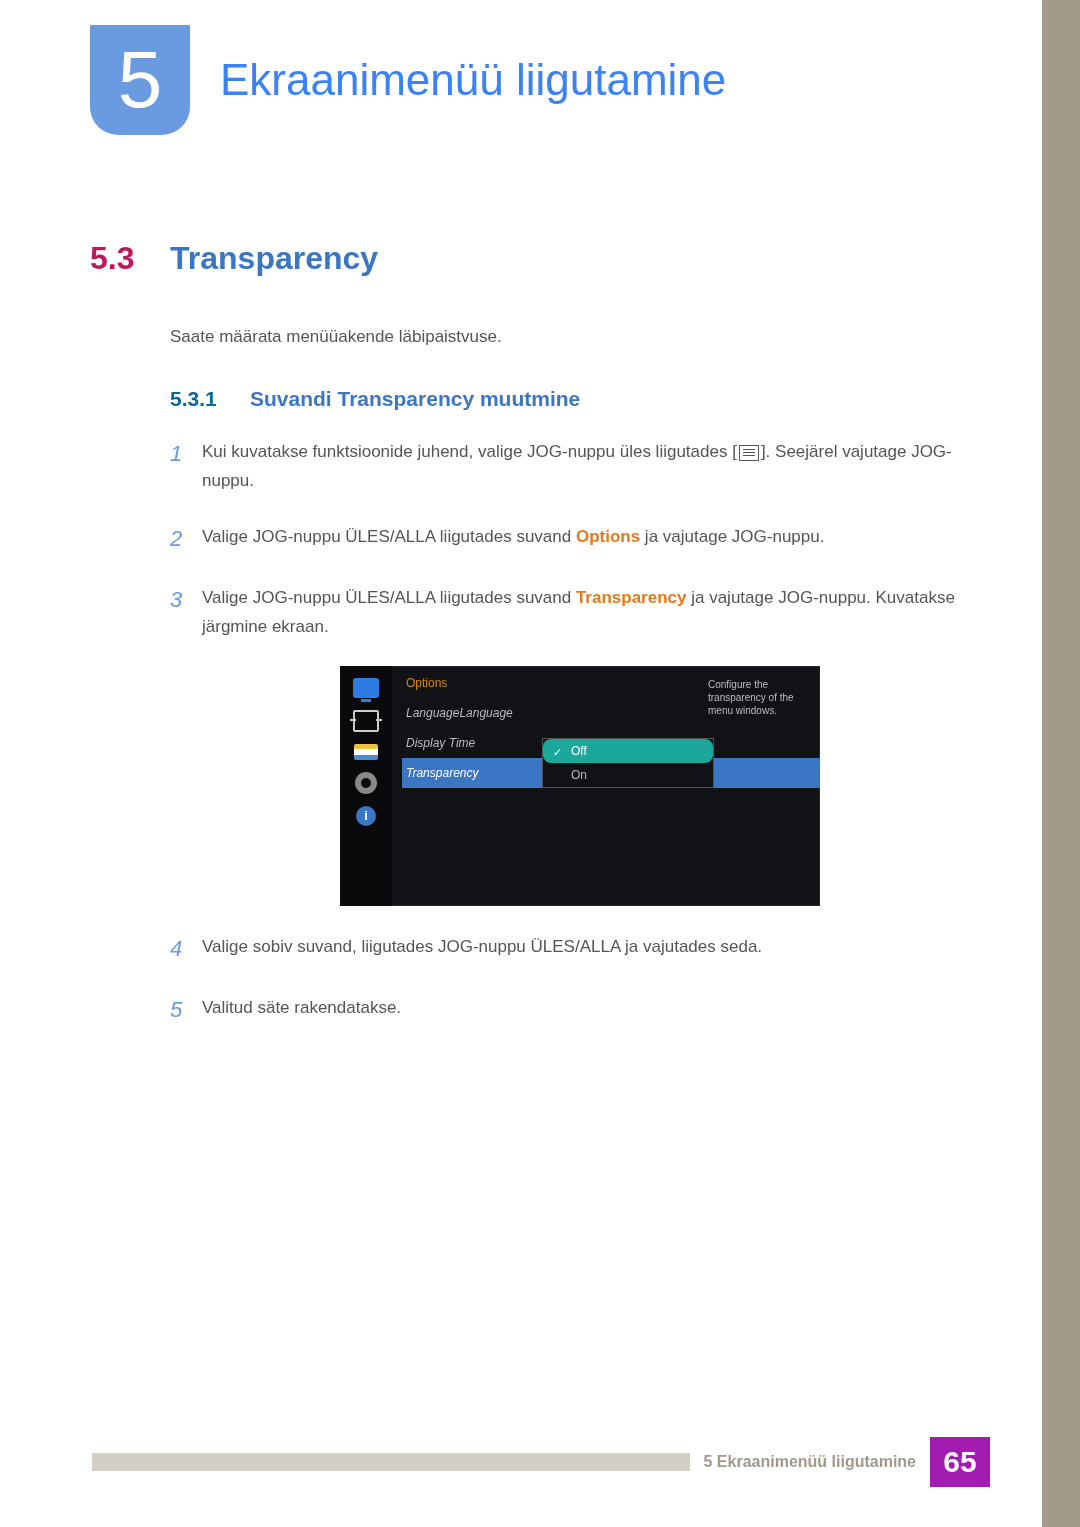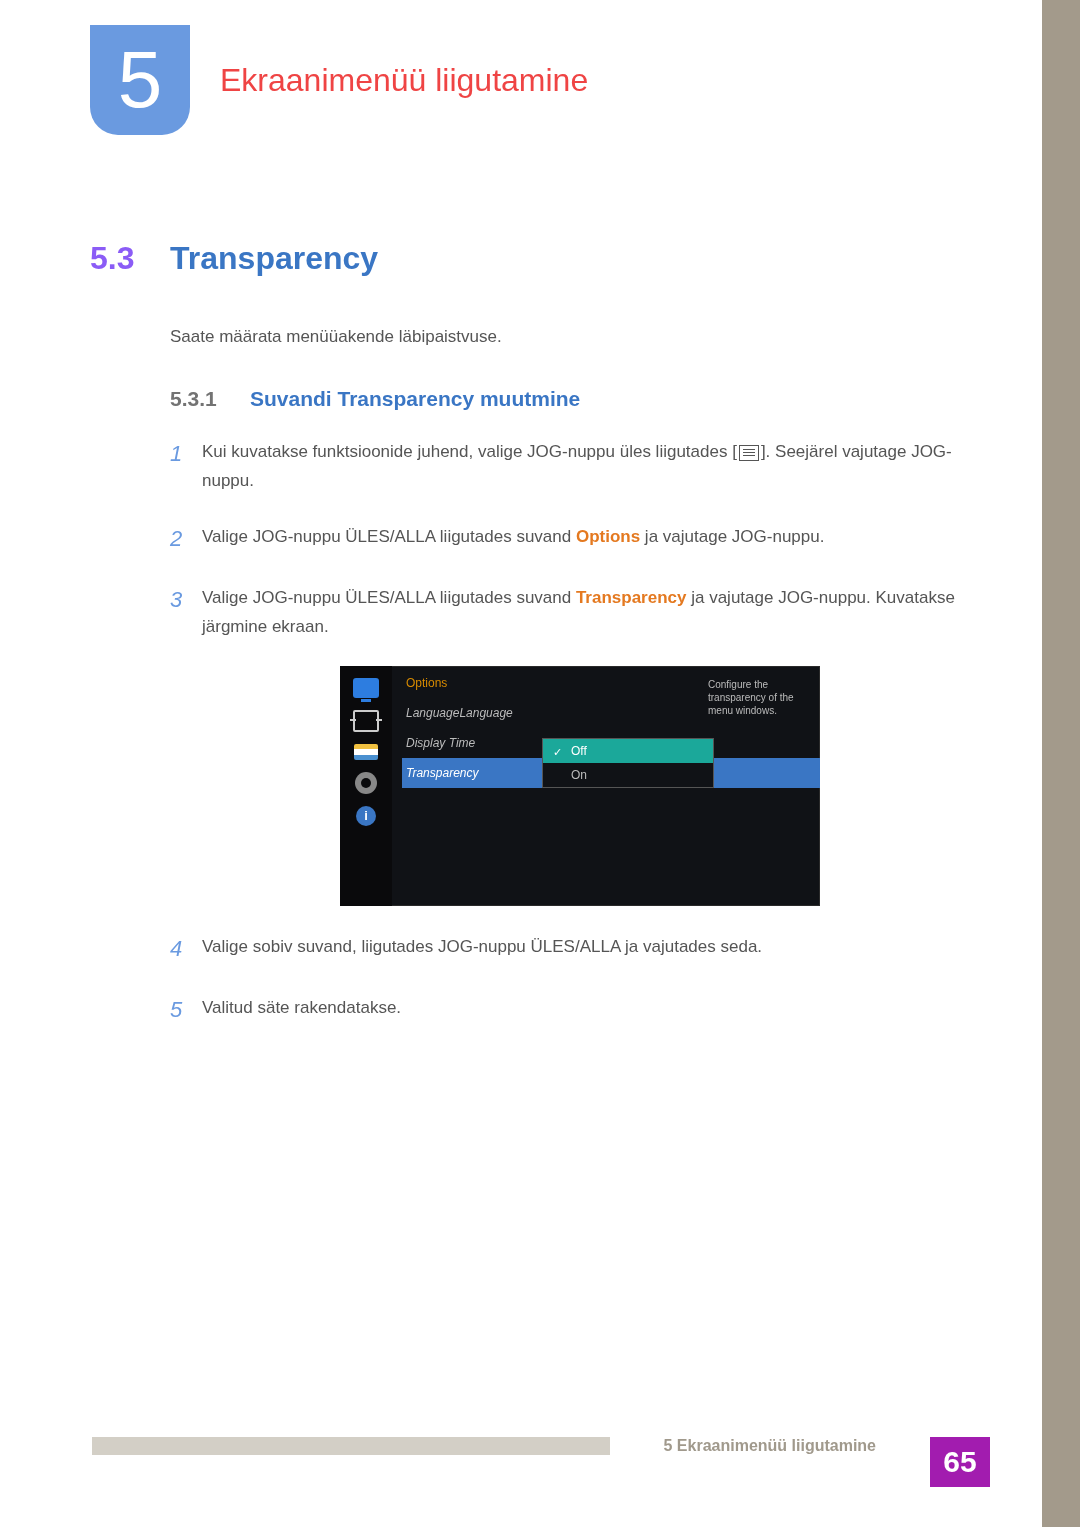--- a/index.html
+++ b/index.html
@@ -1,26 +1,26 @@
 <!DOCTYPE html>
 <html><head>
 <meta charset="utf-8">
 <style>
 body { margin:0; padding:0; font-family:Arial,Helvetica,sans-serif; background:#fff; color:#333; }
 .page { width:1080px; height:1527px; margin:0 auto; position:relative; box-sizing:border-box; padding:0 90px; }
 .accent-bar { position:absolute; right:0; top:0; width:38px; height:1527px; background:#a39a8b; }
 .chapter-header { display:flex; align-items:center; padding-top:20px; height:120px; }
 .chapter-badge { width:100px; height:110px; background:#6a9ae0; border-bottom-left-radius:28px; border-bottom-right-radius:28px; display:flex; align-items:center; justify-content:center; color:#fff; font-size:80px; font-weight:300; margin-right:30px; }
-.chapter-title { font-size:32px; color:#ef4444; font-weight:400; }
+.chapter-title { font-size:44px; color:#3b82f6; font-weight:400; }
 .section-row { display:flex; align-items:baseline; margin-top:100px; }
-.section-num { font-size:32px; color:#8b5cf6; font-weight:700; width:80px; }
+.section-num { font-size:32px; color:#be185d; font-weight:700; width:80px; }
 .section-title { font-size:32px; color:#3a76c4; font-weight:700; }
 .intro-text { margin:50px 0 0 80px; font-size:17px; color:#555; }
 .subsection-row { display:flex; align-items:baseline; margin:40px 0 0 80px; }
-.subsection-num { font-size:21px; color:#737373; font-weight:700; width:80px; }
+.subsection-num { font-size:21px; color:#0369a1; font-weight:700; width:80px; }
 .subsection-title { font-size:21px; color:#3a76c4; font-weight:700; }
 .steps { margin:24px 0 0 80px; }
 .step { display:flex; margin-bottom:24px; line-height:1.7; }
 .step-num { font-size:22px; color:#6a9ae0; font-style:italic; font-weight:400; width:32px; flex-shrink:0; }
 .step-text { font-size:17px; color:#555; padding-top:3px; }
 .step-text .orange { color:#e47920; font-weight:700; }
 .menu-icon-box { display:inline-block; width:18px; height:14px; border:1.5px solid #555; vertical-align:middle; position:relative; margin:0 2px; }
 .menu-icon-box::before { content:''; position:absolute; left:3px; right:3px; top:3px; height:1.5px; background:#555; box-shadow:0 3px 0 #555, 0 6px 0 #555; }
 .osd { width:480px; height:240px; background:#101216; margin:10px auto 24px; display:flex; font-size:12px; color:#bbb; position:relative; box-shadow:0 0 0 1px #2a2a2a inset; }
 .osd-sidebar { width:52px; background:#0a0a0c; display:flex; flex-direction:column; align-items:center; padding-top:12px; gap:12px; }
@@ -33,26 +33,26 @@
 .ico-crop::after{right:-5px;top:7px;width:6px;height:2px;}
 .ico-list { width:24px; height:16px; background:linear-gradient(#f0c040 0 33%,#fff 33% 66%,#4a90d0 66% 100%); border-radius:2px; }
 .ico-gear { width:22px; height:22px; background:#888; border-radius:50%; position:relative; }
 .ico-gear::before{content:'';position:absolute;inset:6px;border-radius:50%;background:#0a0a0c;}
 .ico-info { width:20px; height:20px; background:#3a76c4; border-radius:50%; color:#fff; text-align:center; line-height:20px; font-weight:700; font-size:13px; }
 .osd-main { flex:1; padding:10px 0 0 10px; position:relative; }
 .osd-header { color:#d68a00; font-size:12px; margin-bottom:8px; padding-left:4px; }
 .osd-row { display:flex; justify-content:flex-start; padding:4px 14px 4px 4px; align-items:center; height:22px;font-style:italic; }
 .osd-row.selected { background:#3a76c4; color:#fff; }
 .osd-popup { position:absolute; left:150px; top:72px; width:170px; background:#101216; border:1px solid #555; }
-.osd-opt { padding:5px 10px; display:flex; align-items:center; gap:6px; }
+.osd-opt { padding:5px 10px; display:flex; align-items:center; gap:6px;border-radius:8px; }
 .osd-opt.sel { background:#1ba89a; color:#fff; }
 .check { width:12px; height:12px; }
 .check::before { content:'✓'; font-size:11px; color:#fff; }
 .osd-help { position:absolute; right:12px; top:12px; width:100px; font-size:10px; color:#bbb; line-height:1.3; }
-.footer { position:absolute; left:92px; right:90px; bottom:40px; height:50px; display:flex; align-items:flex-start;gap:40px; }
+.footer { position:absolute; left:92px; right:90px; bottom:40px; height:50px; display:flex; align-items:center; }
 .footer-bar { flex:1; height:18px; background:#d3cfc6; }
 .footer-label { font-size:16px; color:#a0998c; font-weight:700; margin:0 14px; }
 .footer-page { width:60px; height:50px; background:#a21caf; color:#fff; font-size:30px; font-weight:700; display:flex; align-items:center; justify-content:center; }
 </style>
 </head>
 <body>
 
 <div class="page">
   <div class="accent-bar"></div>
 

